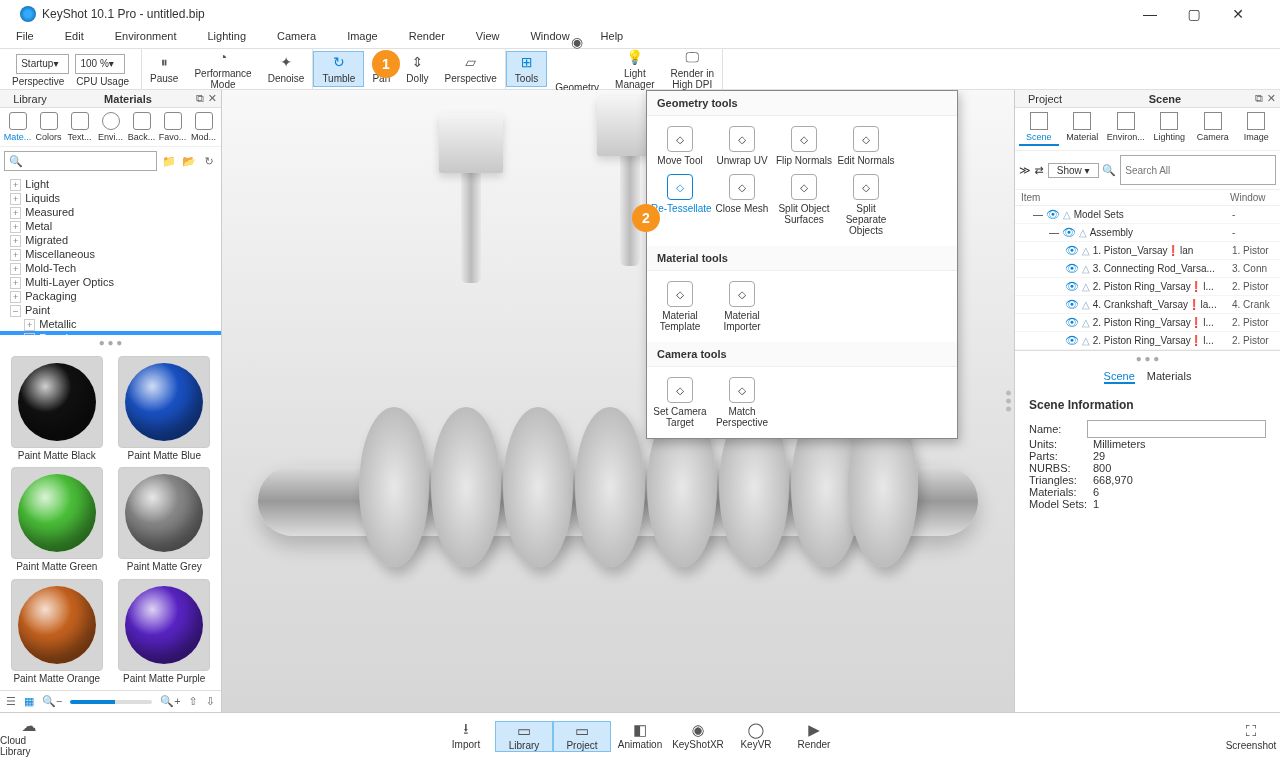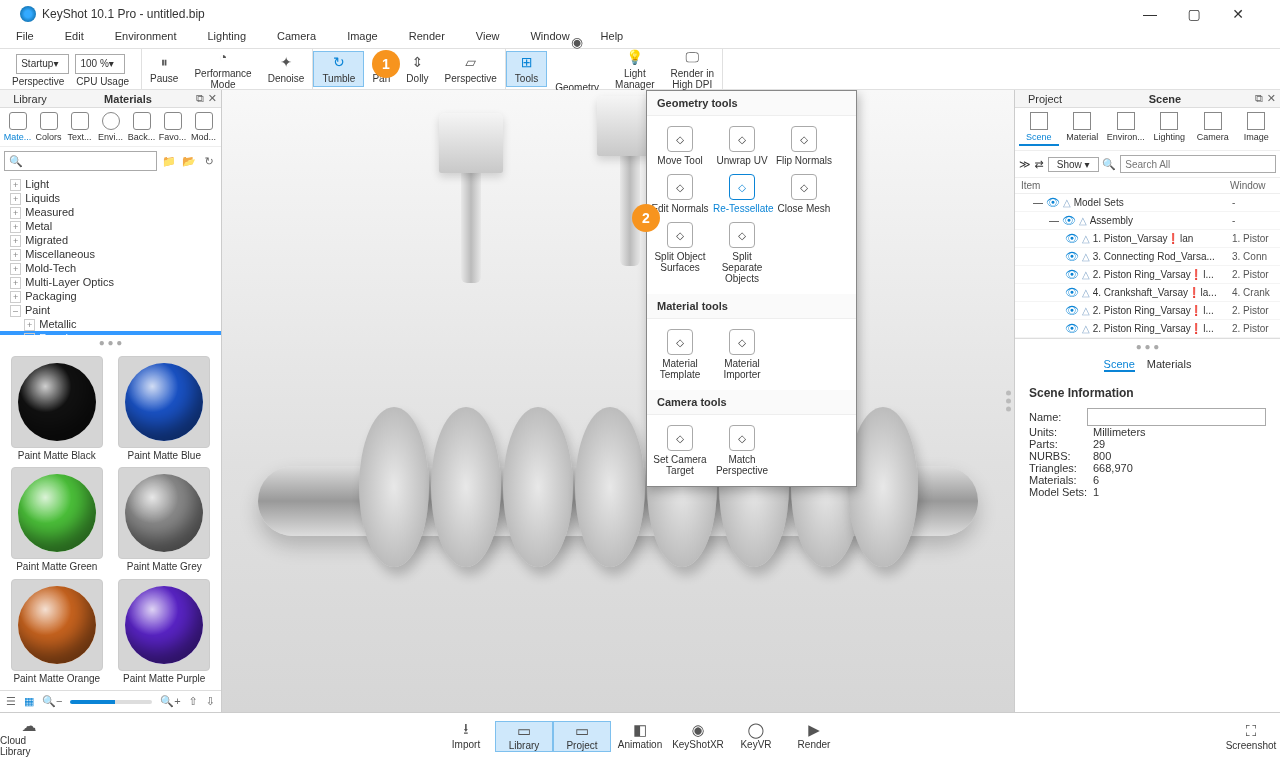--- a/index.html
+++ b/index.html
@@ -43,36 +43,36 @@
 .ball { width: 92px; height: 92px; border-radius: 4px; background: #d5d5d5; margin: 0 auto 2px; position: relative; overflow: hidden; border:1px solid #ccc;}
 .ball::after { content: ""; position: absolute; inset: 6px; border-radius: 50%; background: radial-gradient(circle at 35% 30%, rgba(255,255,255,.8), rgba(0,0,0,0) 35%), var(--c); box-shadow: inset -8px -14px 20px rgba(0,0,0,.5);}
 .left-footer{height:22px;border-top:1px solid #ddd;display:flex;align-items:center;padding:0 6px;gap:8px;color:#666;}
 .viewport { flex: 1; position: relative; background: linear-gradient(#f8f8f8,#e0e0e0 60%, #d6d6d6); overflow:hidden;}
 .engine{position:absolute;left:50%;top:55%;transform:translate(-50%,-50%);width:720px;height:420px;}
 .shaft{position:absolute;left:0;top:58%;width:100%;height:70px;background:linear-gradient(#ddd,#999,#ddd);border-radius:35px;box-shadow:0 10px 20px rgba(0,0,0,.2);}
 .disc{position:absolute;top:44%;width:70px;height:160px;background:radial-gradient(ellipse,#e8e8e8,#aaa);border-radius:50%;box-shadow:4px 8px 12px rgba(0,0,0,.2);}
 .piston{position:absolute;width:80px;height:150px;}
 .rod{position:absolute;left:38%;top:30px;width:20px;height:140px;background:linear-gradient(90deg,#e8e8e8,#bbb,#e8e8e8);border-radius:6px;}
 .head{position:absolute;top:0;left:10%;width:80%;height:60px;background:linear-gradient(#f5f5f5,#c8c8c8);border-radius:6px 6px 2px 2px;box-shadow:0 4px 8px rgba(0,0,0,.15);}
-.tools-popup { position: absolute; left: 424px; top: 0; width: 211px; background: #fff; border: 1px solid #888; box-shadow: 2px 4px 10px rgba(0,0,0,.25); font-size: 11px; z-index:10;}
+.tools-popup { position: absolute; left: 424px; top: 0; width: 312px; background: #fff; border: 1px solid #888; box-shadow: 2px 4px 10px rgba(0,0,0,.25); font-size: 11px; z-index:10;}
 .tools-popup .sect { padding: 6px 10px; font-weight: bold; border-bottom: 1px solid #eee; background:#fafafa;}
 .tools-popup .grid { display: flex; flex-wrap: wrap; padding: 6px 2px; }
 .tools-popup .tbtn { width: 62px; text-align: center; font-size: 10px; padding: 4px 2px; line-height:1.1;}
 .tools-popup .tbtn.active{color:#0a84d6;}
 .tools-popup .tico { width: 26px; height: 26px; margin: 0 auto 3px; border: 1px solid #aaa; border-radius: 4px; display:flex;align-items:center;justify-content:center;}
 .tools-popup .tbtn.active .tico{border-color:#0a84d6;}
 .circ-num{position:absolute;width:28px;height:28px;border-radius:50%;background:#f7941e;color:#fff;display:flex;align-items:center;justify-content:center;font-size:14px;font-weight:bold;z-index:20;}
 .right-panel { width: 266px; border-left: 1px solid #ccc; display: flex; flex-direction: column; }
 .scene-icons{display:flex;justify-content:space-around;padding:4px 2px;border-bottom:1px solid #eee;}
 .scene-icon{display:flex;flex-direction:column;align-items:center;font-size:9px;width:40px;}
 .scene-icon.active{color:#0a84d6;border-bottom:2px solid #0a84d6;padding-bottom:2px;}
 .scene-icon .si{width:18px;height:18px;border:1px solid #888;margin-bottom:2px;}
 .scene-toolbar{display:flex;align-items:center;padding:4px;gap:4px;border-bottom:1px solid #eee;}
 .scene-toolbar .show{border:1px solid #aaa;padding:1px 8px;font-size:10px;}
-.scene-toolbar input{flex:1;height:18px;border:1px solid #aaa;font-size:10px;padding:0 4px;}
+.scene-toolbar input{flex:1;height:30px;border:1px solid #aaa;font-size:10px;padding:0 4px;}
 .scene-header{display:flex;font-size:10px;color:#666;padding:2px 6px;border-bottom:1px solid #eee;}
 .scene-tree{flex:0 0 auto;max-height:190px;overflow:auto;font-size:10px;border-bottom:1px solid #ddd;}
 .srow{display:flex;align-items:center;padding:2px 4px;gap:3px;white-space:nowrap;border-bottom:1px solid #f4f4f4;}
 .srow.l1{padding-left:18px;} .srow.l2{padding-left:34px;} .srow.l3{padding-left:50px;}
 .eye{color:#0a84d6;font-size:11px;} .tri{color:#8ac;font-size:10px;}
 .srow .name{flex:1;overflow:hidden;text-overflow:ellipsis;}
 .srow .det{width:44px;overflow:hidden;text-overflow:ellipsis;color:#555;}
 .scene-tabs{display:flex;justify-content:center;gap:12px;padding:4px;font-size:11px;}
 .scene-tabs .st.active{color:#0a84d6;border-bottom:2px solid #0a84d6;}
 .info{padding:10px 14px;font-size:11px;}

